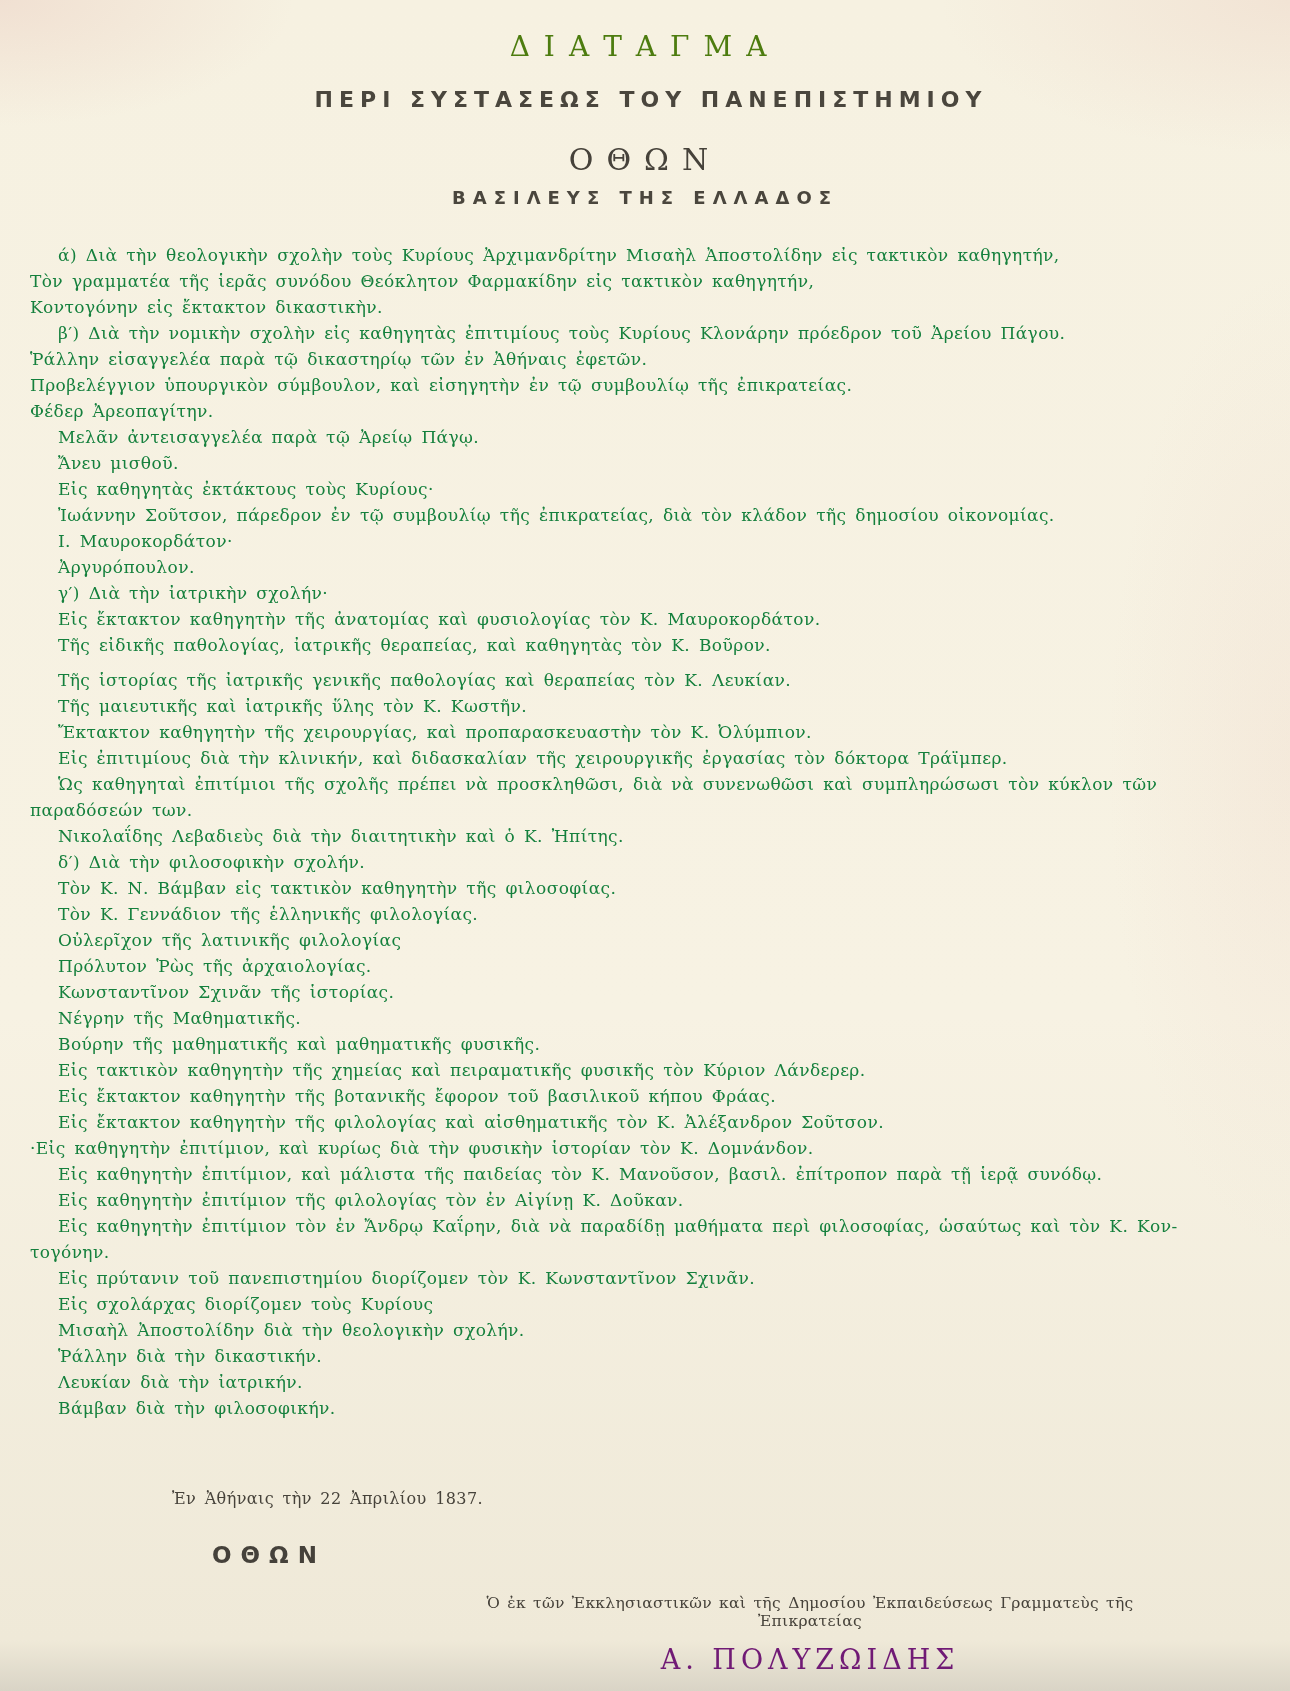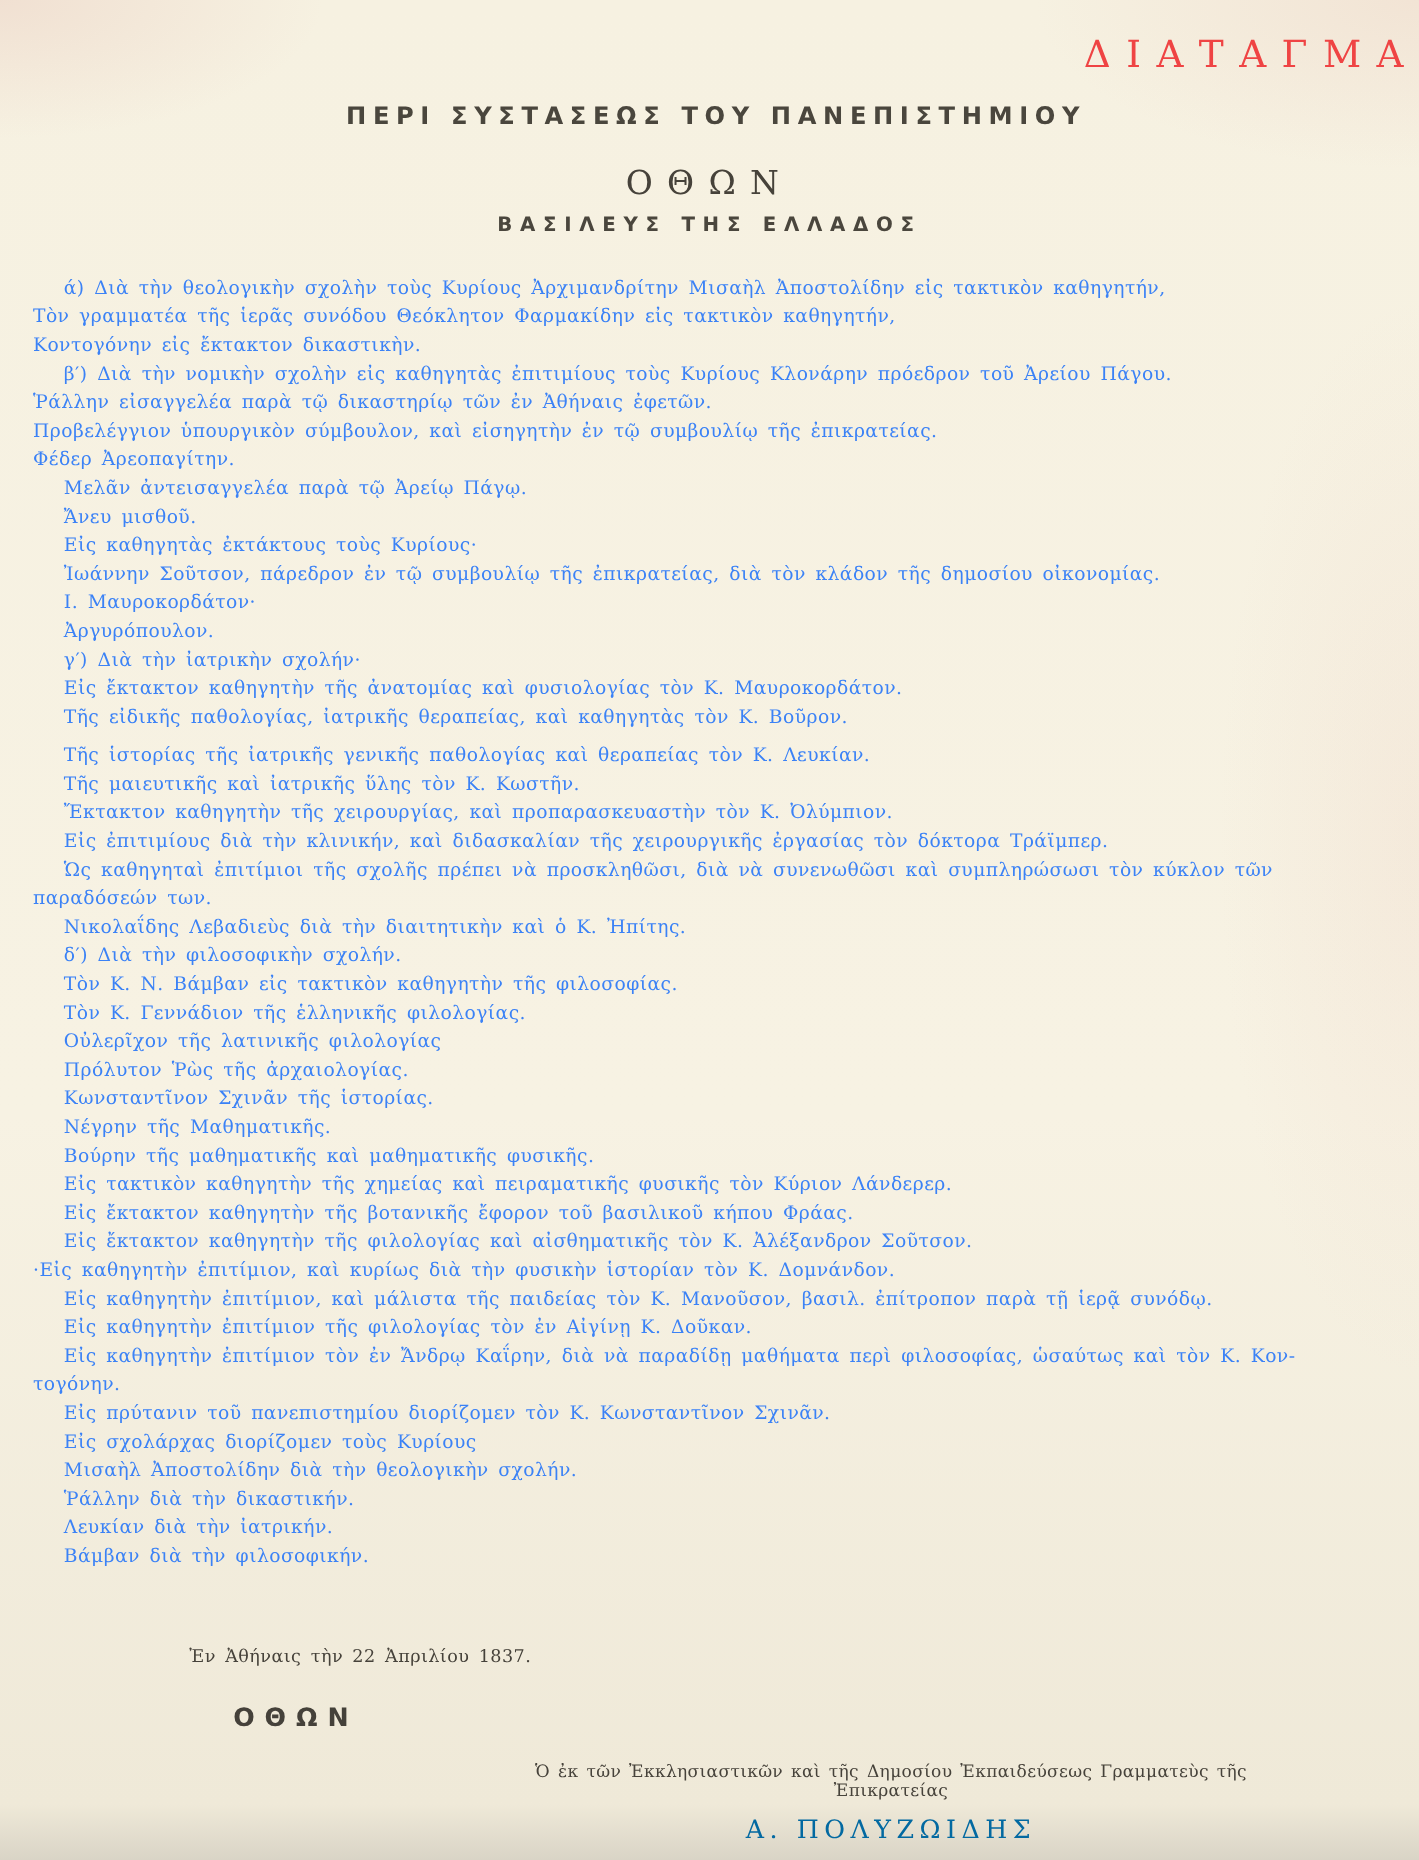--- a/index.html
+++ b/index.html
@@ -18,26 +18,26 @@
     font-family: "DejaVu Serif", serif;
     color: #3e3a32;
   }
   .page {
     position: relative;
     width: 100%;
     height: 100%;
   }
   .title {
     margin-top: 30px;
-    text-align: right;
+    text-align: center;
     font-family: "DejaVu Serif", serif;
     font-weight: normal;
-    font-size: 34px;
+    font-size: 28px;
     letter-spacing: 14px;
-    color: #ef4444;
+    color: #4d7c0f;
   }
   .subtitle {
     margin-top: 24px;
     text-align: center;
     font-family: "DejaVu Sans", sans-serif;
     font-weight: bold;
     font-size: 22px;
     letter-spacing: 6px;
     color: #4a463d;
     margin-left: 12px;
@@ -59,21 +59,21 @@
     font-size: 18px;
     letter-spacing: 7px;
     color: #4a463d;
   }
   .decree-body {
     margin: 34px 30px 4px 30px;
     font-size: 17px;
     line-height: 26px;
     letter-spacing: 0.4px;
     word-spacing: 3px;
-    color: #3b82f6;
+    color: #15803d;
   }
   .decree-body .line {
     padding-left: 28px;
     white-space: nowrap;
   }
   .decree-body .line.cont {
     padding-left: 0;
   }
   .decree-body .line.gap {
     margin-top: 9px;
@@ -104,23 +104,23 @@
   }
   .secretary-title {
     font-size: 15.5px;
     letter-spacing: 0.3px;
     word-spacing: 2px;
     color: #46423a;
   }
   .secretary-name {
     margin-top: 14px;
     font-family: "DejaVu Serif", serif;
-    font-size: 23px;
+    font-size: 27px;
     letter-spacing: 5px;
-    color: #0369a1;
+    color: #701a75;
   }
 </style>
 </head>
 <body>
 
 <div class="page">
 
   <h1 class="title">ΔΙΑΤΑΓΜΑ</h1>
 
   <div class="subtitle">ΠΕΡΙ ΣΥΣΤΑΣΕΩΣ ΤΟΥ ΠΑΝΕΠΙΣΤΗΜΙΟΥ</div>

